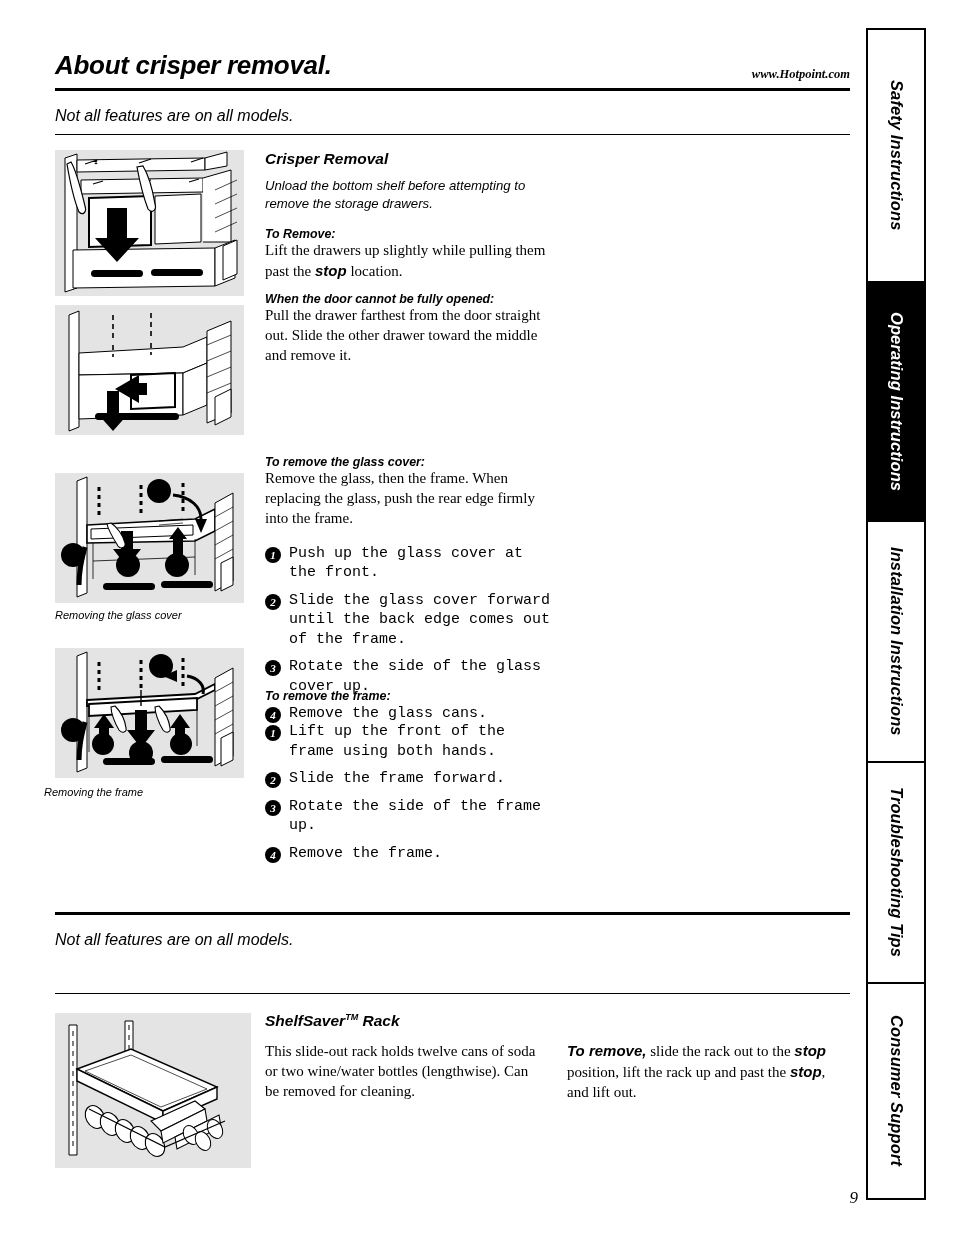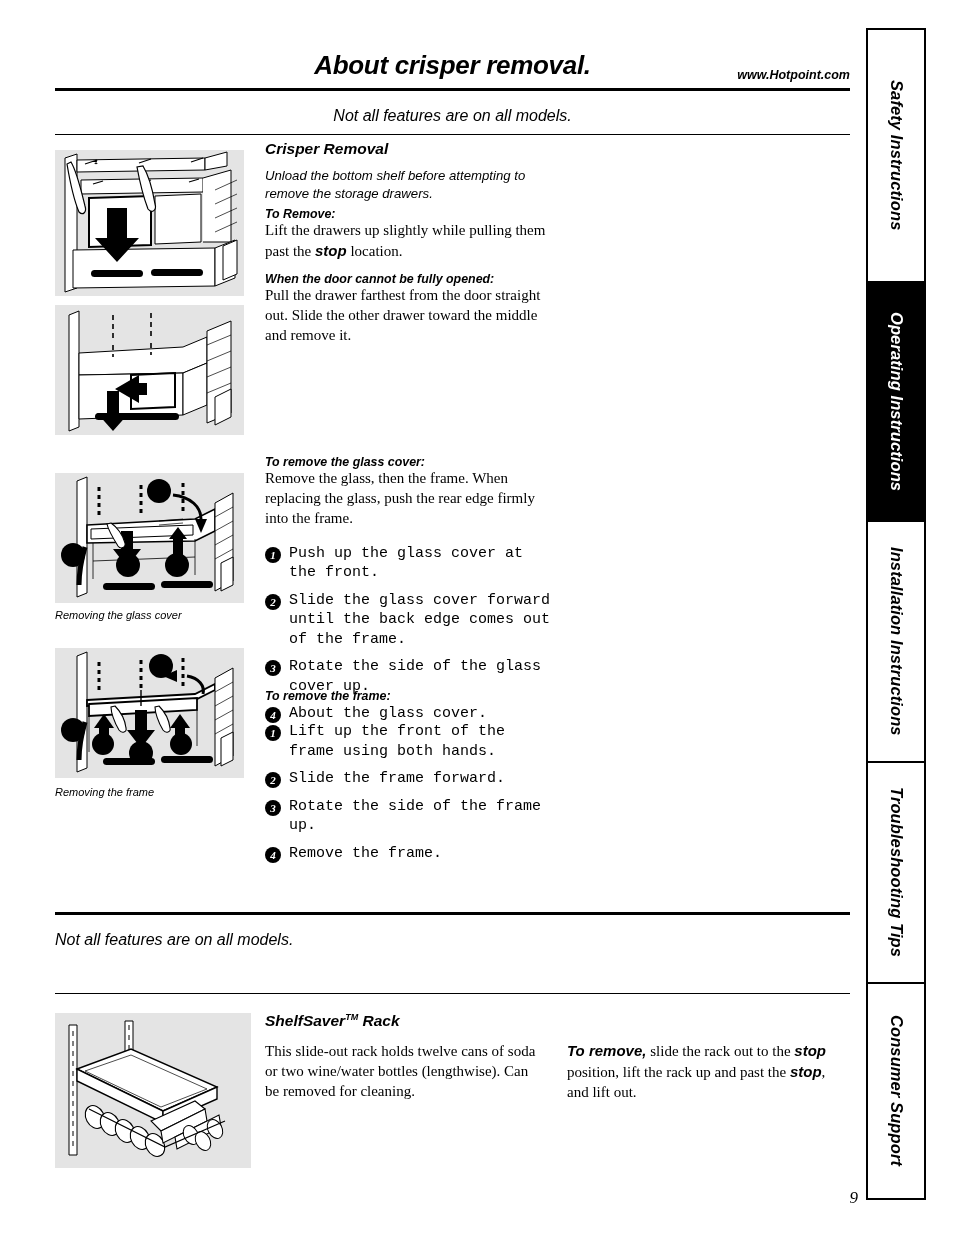--- a/index.html
+++ b/index.html
@@ -55,21 +55,21 @@
     font-family: "Liberation Sans", sans-serif;
     font-weight: bold; font-style: italic;
     font-size: 26px;
     letter-spacing: -0.3px;
     margin: 0;
     display: inline-block;
   }
   .url {
     position: absolute;
     right: 0; bottom: 6px;
-    font-family: Liberation Sans, sans-serif;
+    font-family: Liberation Serif, serif;
     font-weight: bold; font-style: italic;
     font-size: 12.5px;
   }
   .rule-thick { border-top: 3px solid #000; }
   .rule-thin  { border-top: 1px solid #000; }
   .subnote {
     font-family: "Liberation Sans", sans-serif;
     font-style: italic;
     font-size: 16px;
   }
@@ -169,21 +169,21 @@
       <span class="tab-label">Installation Instructions</span>
     </div>
     <div class="tab tab-trouble">
       <span class="tab-label">Troubleshooting Tips</span>
     </div>
     <div class="tab tab-consumer">
       <span class="tab-label">Consumer Support</span>
     </div>
   </div>
 
-  <div class="sec-head-wrap" style="left:55px; top:50px; width:795px;text-align:center;">
+  <div class="sec-head-wrap" style="left:55px; top:50px; width:795px;">
     <div style="position:relative; height:38px;">
       <span class="sec-title">About crisper removal.</span>
       <span class="url">www.Hotpoint.com</span>
     </div>
     <div class="rule-thick"></div>
     <div class="subnote" style="margin-top:16px;">Not all features are on all models.</div>
   </div>
 
   <div style="position:absolute; left:55px; top:134px; width:795px;" class="rule-thin"></div>
 
@@ -215,23 +215,23 @@
 
       <path d="M52 58 L72 58 L72 88 L84 88 L62 112 L40 88 L52 88 Z" fill="#000"></path>
 
       <g fill="#fff" stroke="#000" stroke-width="1.2">
         <path d="M16 12 C22 22 26 40 30 56 C32 62 28 66 24 62 C18 48 14 26 12 14 Z"></path>
         <path d="M88 16 C94 26 98 42 100 54 C102 60 97 64 93 59 C88 46 84 28 82 17 Z"></path>
       </g>
     </svg>
   </div>
 
-  <div style="position:absolute; left:265px; top:140px; width:290px;">
+  <div style="position:absolute; left:265px; top:150px; width:290px;">
     <div class="h3">Crisper Removal</div>
-    <div class="p ital" style="margin-bottom:4px;">Unload the bottom shelf before attempting to remove the storage drawers.</div>
+    <div class="p ital" style="margin-bottom:14px;">Unload the bottom shelf before attempting to remove the storage drawers.</div>
 
     <div class="h4">To Remove:</div>
     <div class="p" style="margin-bottom:10px;">
       <span>Lift the drawers up slightly while pulling them past the </span><span class="b-sans">stop</span><span> location.</span>
     </div>
 
     <div class="h4">When the door cannot be fully opened:</div>
     <div class="p">Pull the drawer farthest from the door straight out. Slide the other drawer toward the middle and remove it.</div>
   </div>
 
@@ -270,21 +270,21 @@
       <li class="step">
         <span class="step-num">2</span>
         <span class="step-text">Slide the glass cover forward until the back edge comes out of the frame.</span>
       </li>
       <li class="step">
         <span class="step-num">3</span>
         <span class="step-text">Rotate the side of the glass cover up.</span>
       </li>
       <li class="step">
         <span class="step-num">4</span>
-        <span class="step-text">About the glass cover.</span>
+        <span class="step-text">Remove the glass cans.</span>
       </li>
     </ul>
   </div>
 
   <div class="fig" style="left:55px; top:473px; width:189px; height:130px;">
     <svg viewBox="0 0 189 130" xmlns="http://www.w3.org/2000/svg">
       <g fill="none" stroke="#000" stroke-width="1">
         <path d="M22 8 L32 4 L32 120 L22 124 Z" fill="#fff"></path>
         <path d="M32 52 L140 46 L160 36 L160 58 L140 68 L32 70 Z" fill="#fff" stroke-width="1.6"></path>
         <path d="M36 56 L138 52 L138 62 L36 66 Z" fill="#fff"></path>
@@ -386,21 +386,21 @@
       <circle cx="48" cy="96" r="11" fill="#000"></circle>
       <circle cx="86" cy="105" r="12" fill="#000"></circle>
       <circle cx="126" cy="96" r="11" fill="#000"></circle>
       <path d="M30 74 C26 88 24 100 24 112" stroke="#000" stroke-width="5" fill="none"></path>
       <g fill="#fff" stroke="#000" stroke-width="1.1">
         <path d="M60 58 C66 64 70 72 71 80 C72 84 67 86 64 82 C59 74 56 64 56 59 Z"></path>
         <path d="M104 58 C110 64 114 72 115 80 C116 84 111 86 108 82 C103 74 100 64 100 59 Z"></path>
       </g>
     </svg>
   </div>
-  <div class="fig-caption" style="left:55px; top:786px;">Removing the frame</div>
+  <div class="fig-caption" style="left:44px; top:786px;">Removing the frame</div>
 
   <div class="sec-head-wrap" style="left:55px; top:912px; width:795px;">
     <div class="rule-thick"></div>
     <div class="subnote" style="margin-top:16px;">Not all features are on all models.</div>
   </div>
   <div style="position:absolute; left:55px; top:993px; width:795px;" class="rule-thin"></div>
 
   <div class="fig" style="left:55px; top:1013px; width:196px; height:155px;">
     <svg viewBox="0 0 196 155" xmlns="http://www.w3.org/2000/svg">
       <g fill="none" stroke="#000" stroke-width="1">

